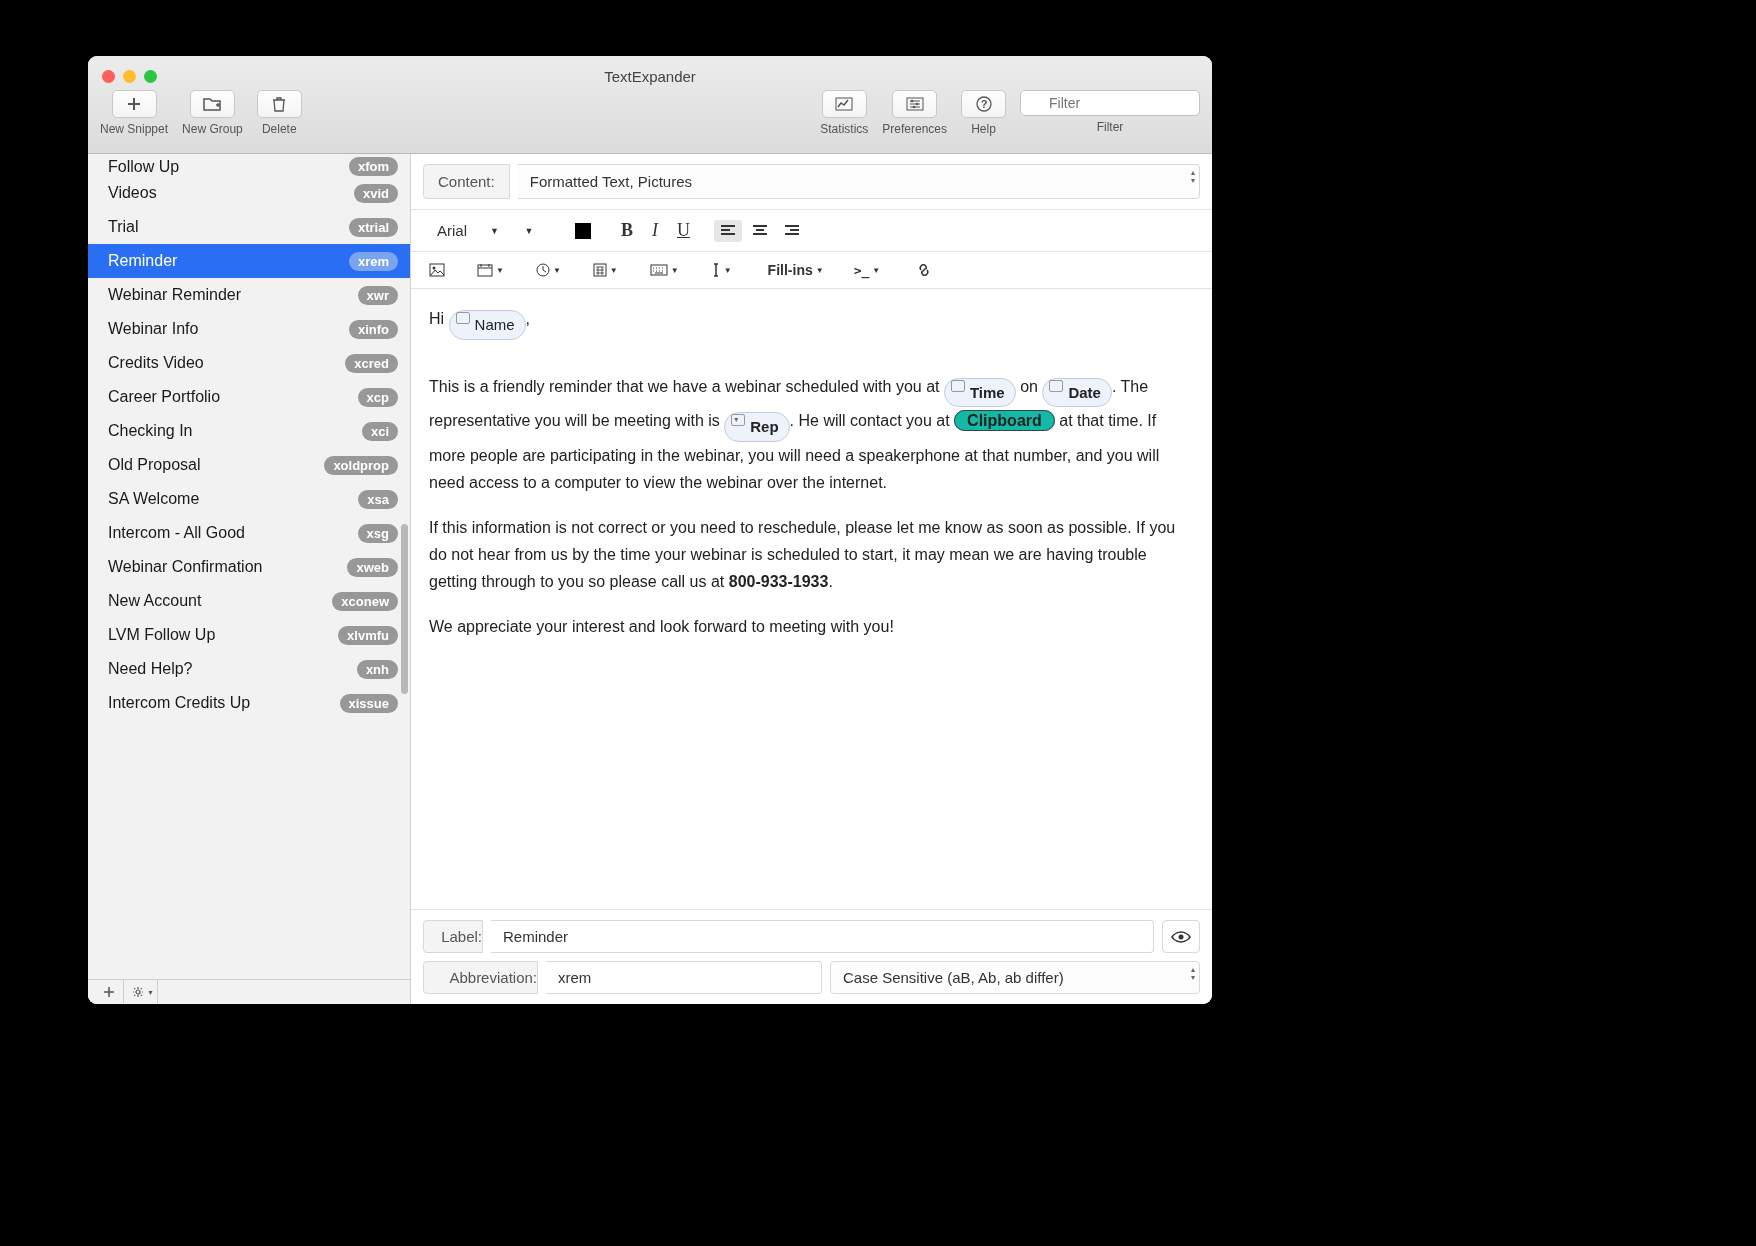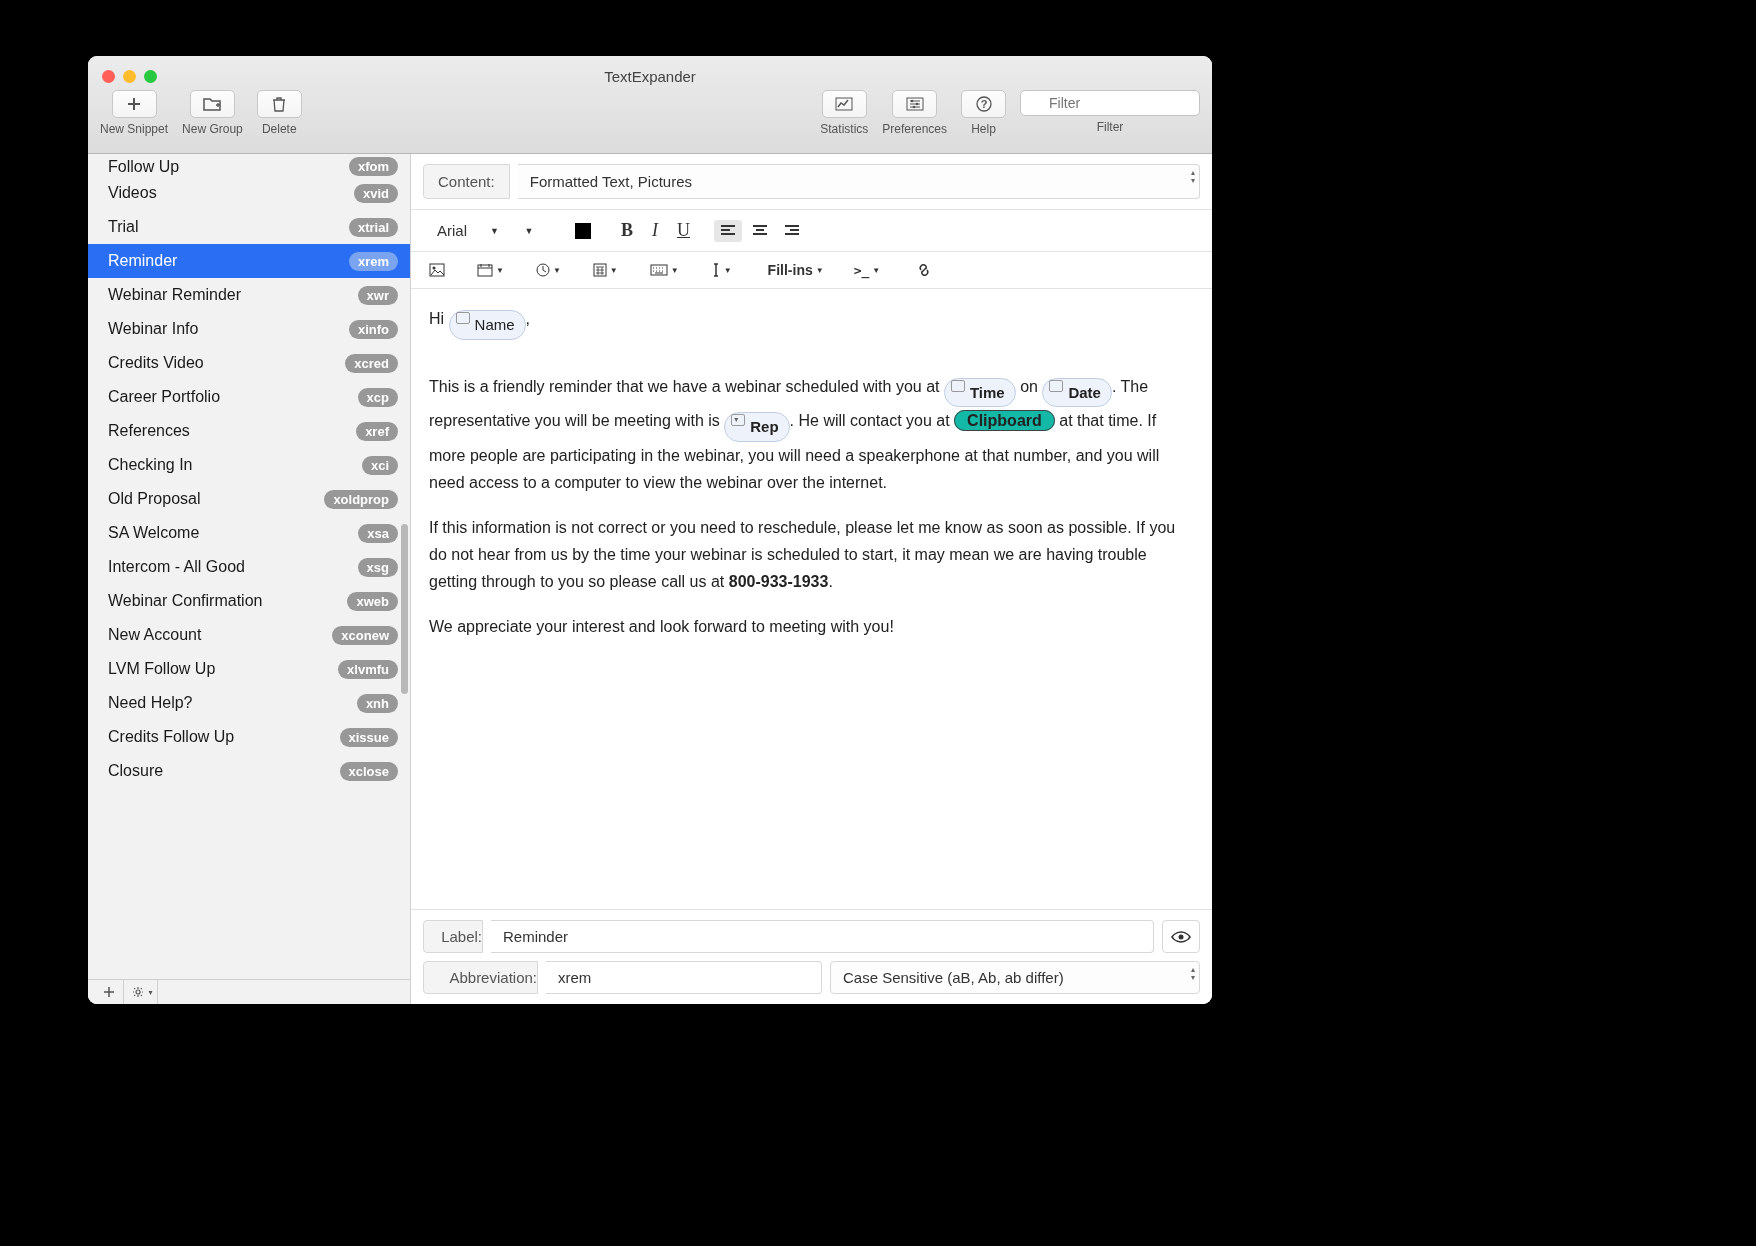--- a/index.html
+++ b/index.html
@@ -167,24 +167,20 @@
           </div>
           <div class="row">
             <span>Credits Video</span>
             <span class="badge">xcred</span>
           </div>
           <div class="row">
             <span>Career Portfolio</span>
             <span class="badge">xcp</span>
           </div>
           <div class="row">
-            <span>References</span>
-            <span class="badge">xref</span>
-          </div>
-          <div class="row">
             <span>Checking In</span>
             <span class="badge">xci</span>
           </div>
           <div class="row">
             <span>Old Proposal</span>
             <span class="badge">xoldprop</span>
           </div>
           <div class="row">
             <span>SA Welcome</span>
             <span class="badge">xsa</span>
@@ -203,26 +199,22 @@
           </div>
           <div class="row">
             <span>LVM Follow Up</span>
             <span class="badge">xlvmfu</span>
           </div>
           <div class="row">
             <span>Need Help?</span>
             <span class="badge">xnh</span>
           </div>
           <div class="row">
-            <span>Credits Follow Up</span>
+            <span>Intercom Credits Up</span>
             <span class="badge">xissue</span>
-          </div>
-          <div class="row">
-            <span>Closure</span>
-            <span class="badge">xclose</span>
           </div>
         </div>
       <div class="scrollbar"></div>
       <div class="sb-bottom">
         <div class="btn">
             <svg width="12" height="12">
               <path d="M6 1v10M1 6h10" stroke="#555" stroke-width="1.5"></path>
             </svg>
           </div>
         <div class="btn">

